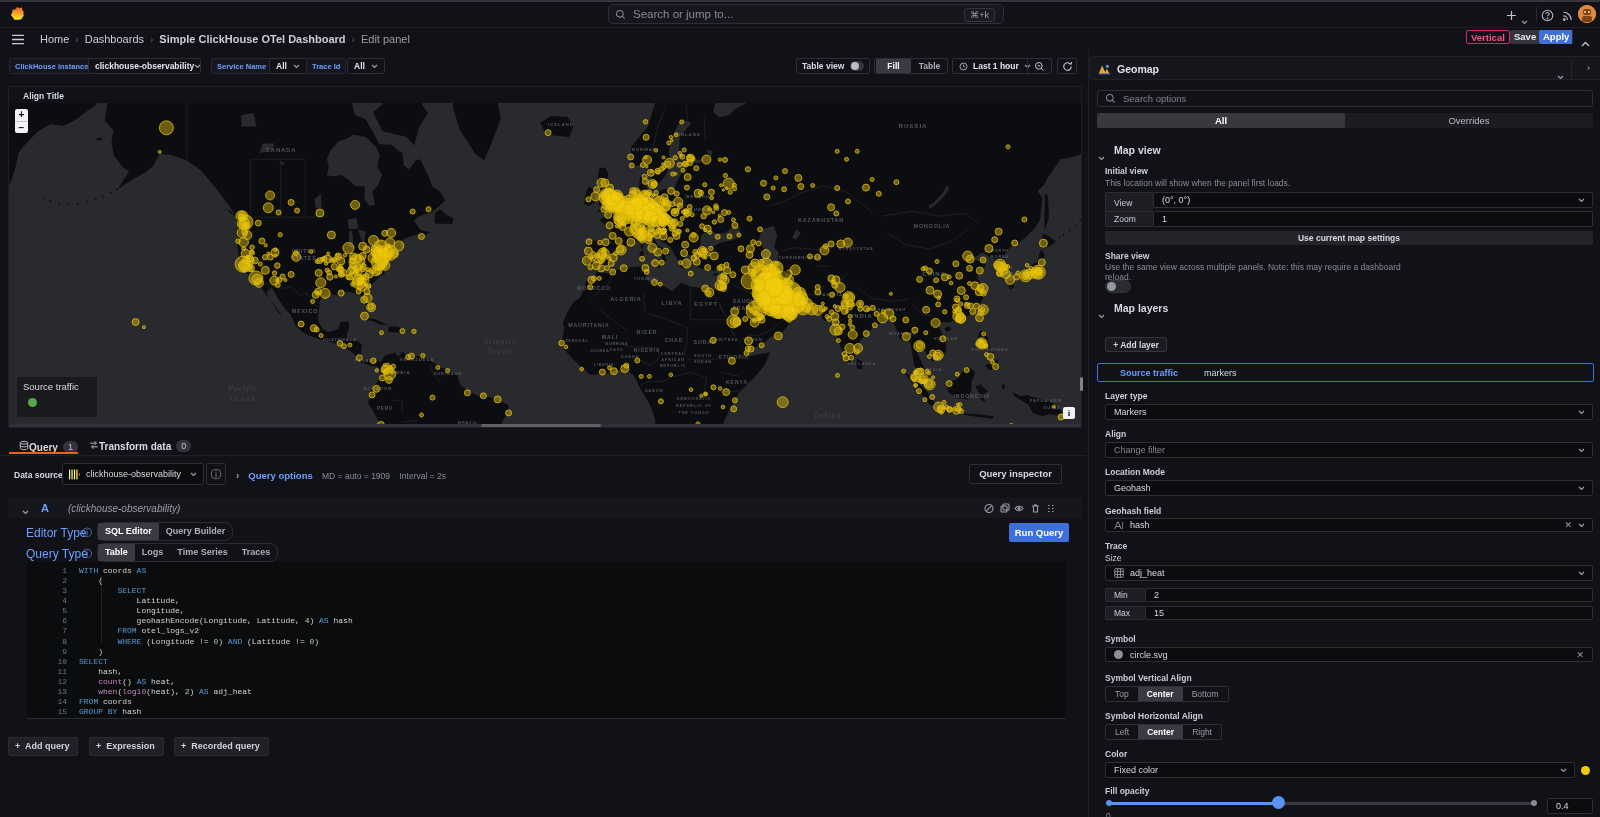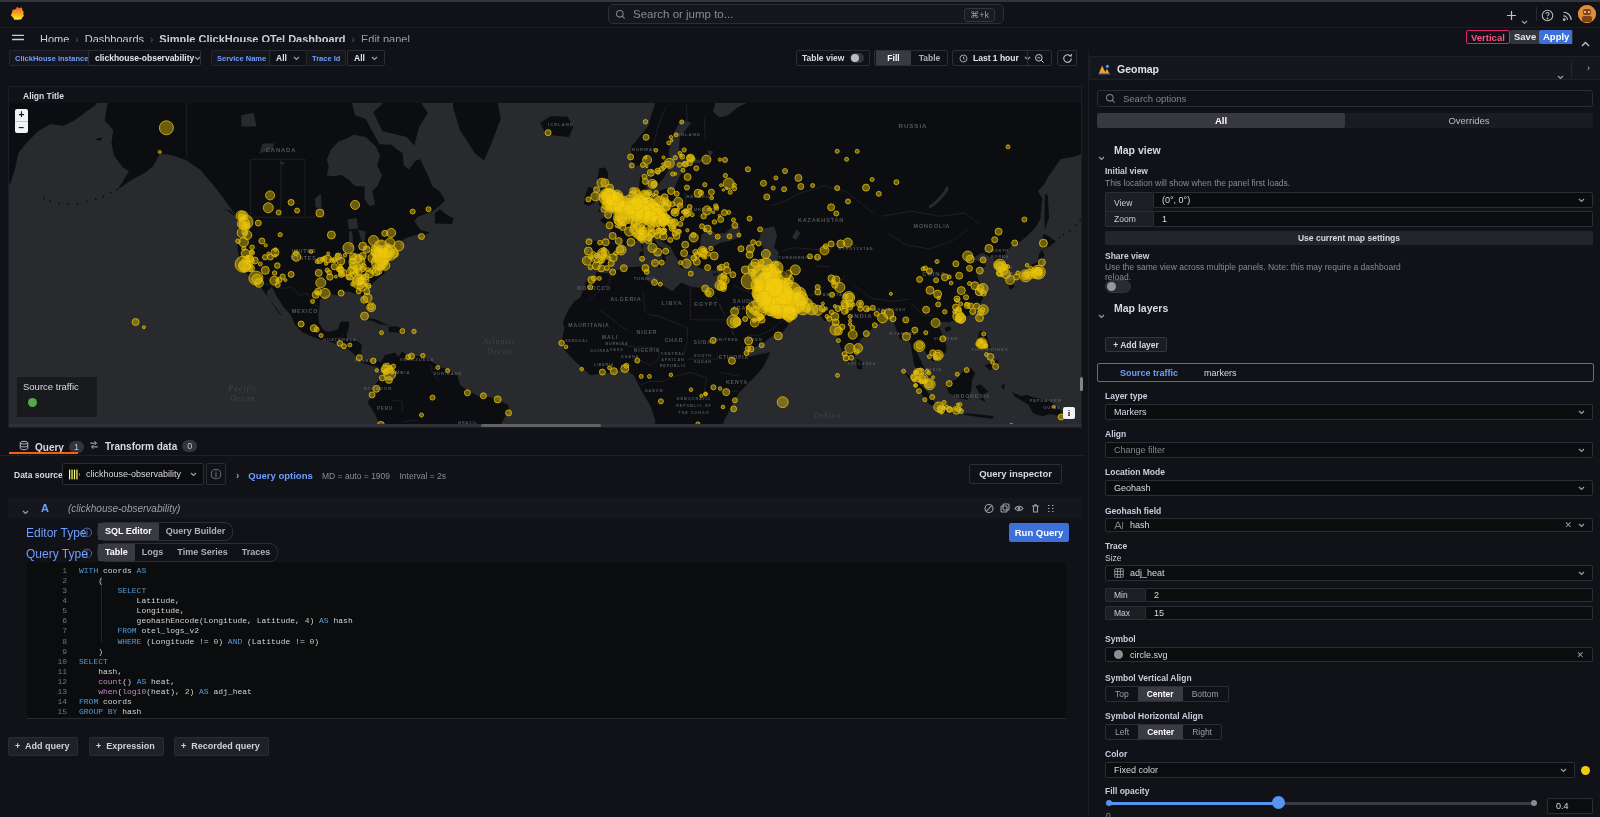--- a/index.html
+++ b/index.html
@@ -6,21 +6,21 @@
 .topbar{position:absolute;left:0;top:0;width:1600px;height:28px;background:#111217;border-bottom:1px solid #1c1d23}
 .topedge{position:absolute;left:0;top:0;width:1600px;height:2px;background:#33343c}
 .searchbox{position:absolute;left:608px;top:4px;width:396px;height:20px;background:#16171d;border:1px solid #2d2e35;border-radius:5px;display:flex;align-items:center;padding:0 6px;color:#888992;font-size:11.5px}
 .kchip{position:absolute;right:8px;top:2.5px;border:1px solid #33343b;border-radius:3px;padding:1px 5px;font-size:9px;color:#9d9da6;background:#1b1c22}
 .crumbrow{position:absolute;left:0;top:28px;width:1600px;height:22px;background:#111217}
 .crumbs{position:absolute;left:40px;top:5px;font-size:11px;color:#ccccdc;white-space:nowrap}
 .crumbs b{font-weight:700}
 .crumbs .sep{color:#5a5b64;margin:0 6px;font-size:10px}
 .crumbs .dim{color:#9d9da6}
 .btn{display:inline-block;border-radius:2px;font-size:9.5px;font-weight:700;text-align:center;line-height:14px;height:14px;padding:0 4px;white-space:nowrap}
-.toolrow{position:absolute;left:0;top:42px;width:1388px;height:34px;background:#111217}
+.toolrow{position:absolute;left:0;top:50px;width:1388px;height:34px;background:#111217}
 .pill-lab{display:inline-flex;align-items:center;height:16px;background:#16171e;border:1px solid #26272e;border-radius:2px;color:#6e9fff;font-size:7.5px;font-weight:700;padding:0 5px;white-space:nowrap}
 .pill-val{display:inline-flex;align-items:center;height:16px;background:#111217;border:1px solid #2d2e35;border-radius:2px;color:#e3e4ec;font-size:8.5px;font-weight:700;padding:0 6px;white-space:nowrap}
 .chev{color:#9d9da6;font-size:8px;margin-left:6px}
 .panel{position:absolute;left:8px;top:86px;width:1074px;height:342px;background:#111217;border:1px solid #1e1f26}
 .ptitle{height:16px;font-size:8.5px;font-weight:700;color:#d8d9e3;padding:4px 0 0 14px}
 .mapwrap{position:absolute;left:0;top:16px;width:1072px;height:324px;overflow:hidden;background:#292a2e}
 svg .land{fill:#0c0d10}
 svg .water{fill:#292a2e}
 svg .landdot{fill:#0c0d10}
 svg .border{fill:none;stroke:#26272c;stroke-width:0.7}
@@ -1448,24 +1448,24 @@
   <div class="htrack"></div><div class="hthumb"></div>
  </div>
 </div>
 <div class="vthumb"></div>
 
 <div class="qtabs">
  <div class="qtab" style="left:19px;top:3px"><svg width="10" height="11" viewBox="0 0 16 16" fill="none" stroke="#c3c4cd" stroke-width="1.5">
         <ellipse cx="8" cy="3.5" rx="6" ry="2.2"></ellipse>
         <path d="M2 3.5v9c0 1.2 2.7 2.2 6 2.2s6-1 6-2.2v-9"></path>
         <path d="M2 8c0 1.2 2.7 2.2 6 2.2S14 9.2 14 8"></path>
-      </svg><span style="margin-left:6px">Query</span><span class="badge">1</span></div>
+      </svg><span style="">Query</span><span class="badge">1</span></div>
  <div class="qtab" style="left:89px;top:3px"><svg width="10" height="10" viewBox="0 0 16 16" fill="none" stroke="#c3c4cd" stroke-width="1.5">
         <path d="M2 5h9M9 2l3 3-3 3M14 11H5M7 8l-3 3 3 3"></path>
-      </svg><span style="margin-left:6px">Transform data</span><span class="badge">0</span></div>
+      </svg><span style="">Transform data</span><span class="badge">0</span></div>
 </div>
 <div class="orangeline"></div>
 
 <div class="dsrow">
  <div class="dslabel">Data source</div>
  <div class="dsbox">
       <svg width="11" height="11" viewBox="0 0 9 8">
         <g fill="#fcff74">
           <rect x="0" y="0" width="1" height="8"></rect>
           <rect x="2" y="0" width="1" height="8"></rect>

